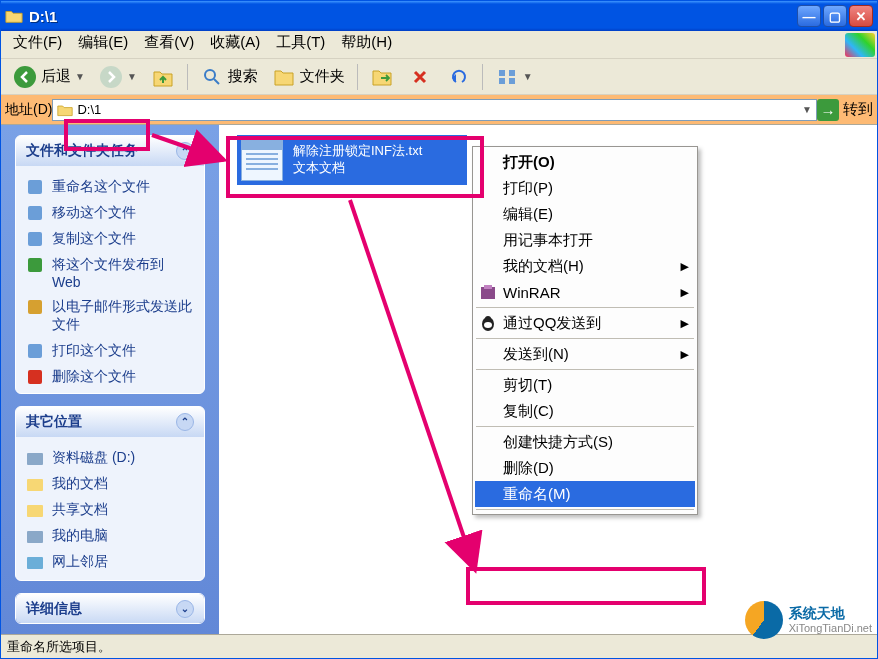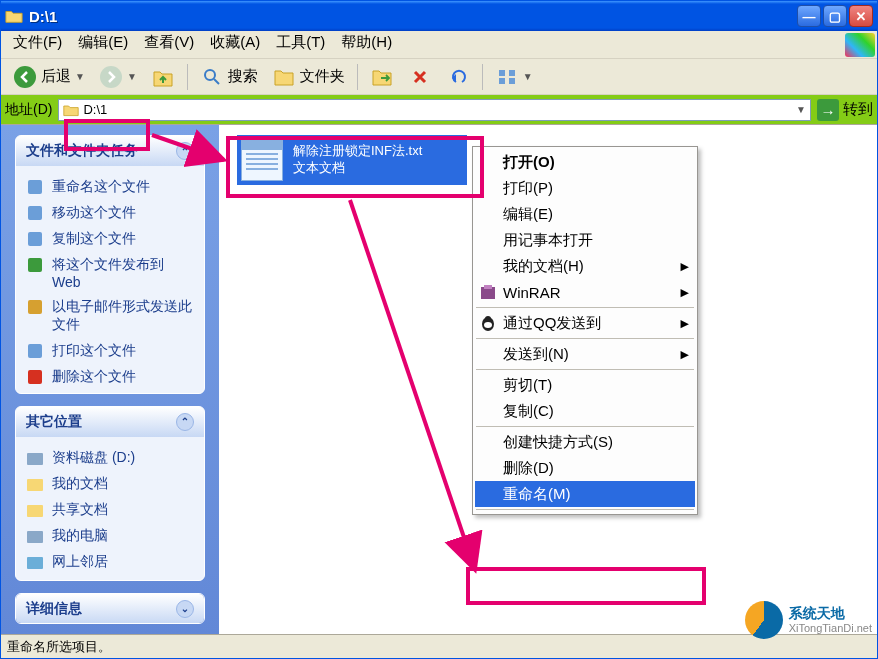--- a/index.html
+++ b/index.html
@@ -17,21 +17,21 @@
 .menubar { height: 28px; background: #ece9d8; display: flex; padding: 0 4px; border-bottom: 1px solid #d6d2c2; position: relative; }
 .menubar .menuitem { padding: 2px 8px; font-size: 15px; }
 .menubar .flag { position: absolute; right: 2px; top: 2px; width: 30px; height: 24px; background: linear-gradient(45deg,#f03,#0af,#0c0,#fc0); border-radius:3px; opacity:.8; }
 
 .toolbar { height: 36px; background: #ece9d8; display: flex; align-items: center; padding: 0 6px; gap: 2px; border-bottom: 1px solid #d6d2c2; }
 .tbtn { display: flex; align-items: center; padding: 2px 6px; font-size: 15px; gap: 4px; }
 .tbtn .ico { width: 24px; height: 24px; display:flex; align-items:center; justify-content:center; }
 .sep { width: 1px; height: 26px; background: #bbb; margin: 0 4px; }
 .drop { font-size: 10px; color: #555; }
 
-.addrbar { height: 30px; background: #84cc16; display: flex; align-items: center; padding: 0 4px; gap: 6px; border-bottom: 1px solid #aca899; }
+.addrbar { height: 30px; background: #fdba74; display: flex; align-items: center; padding: 0 4px; border-bottom: 1px solid #aca899; }
 .addrbar .lbl { font-size: 14px; }
 .addrbar .field { flex: 1; height: 22px; background: #fff; border: 1px solid #7f9db9; display: flex; align-items: center; padding: 0 4px; }
 .addrbar .field .fico { width:16px; height:14px; margin-right:4px; }
 .addrbar .go { display: flex; align-items: center; gap: 4px; font-size: 15px; }
 .go-ico { width: 22px; height: 22px; background: #3c9a3c; border-radius: 3px; display:flex; align-items:center; justify-content:center; color:#fff; font-weight:bold; }
 
 .body { flex: 1; display: flex; overflow: hidden; }
 .sidepanel { width: 218px; background: linear-gradient(to bottom, #7aa1e6, #6288d7); padding: 10px 14px; overflow: hidden; display:flex; flex-direction:column; gap:12px;}
 .panel { background: #eef3fc; border-radius: 6px; overflow: hidden; border:1px solid #fff; }
 .panel .phdr { background: linear-gradient(to bottom,#fff,#c7d8f4); padding: 6px 10px; font-weight: bold; color: #1c3e8c; font-size: 14px; display:flex; justify-content:space-between; align-items:center;}

